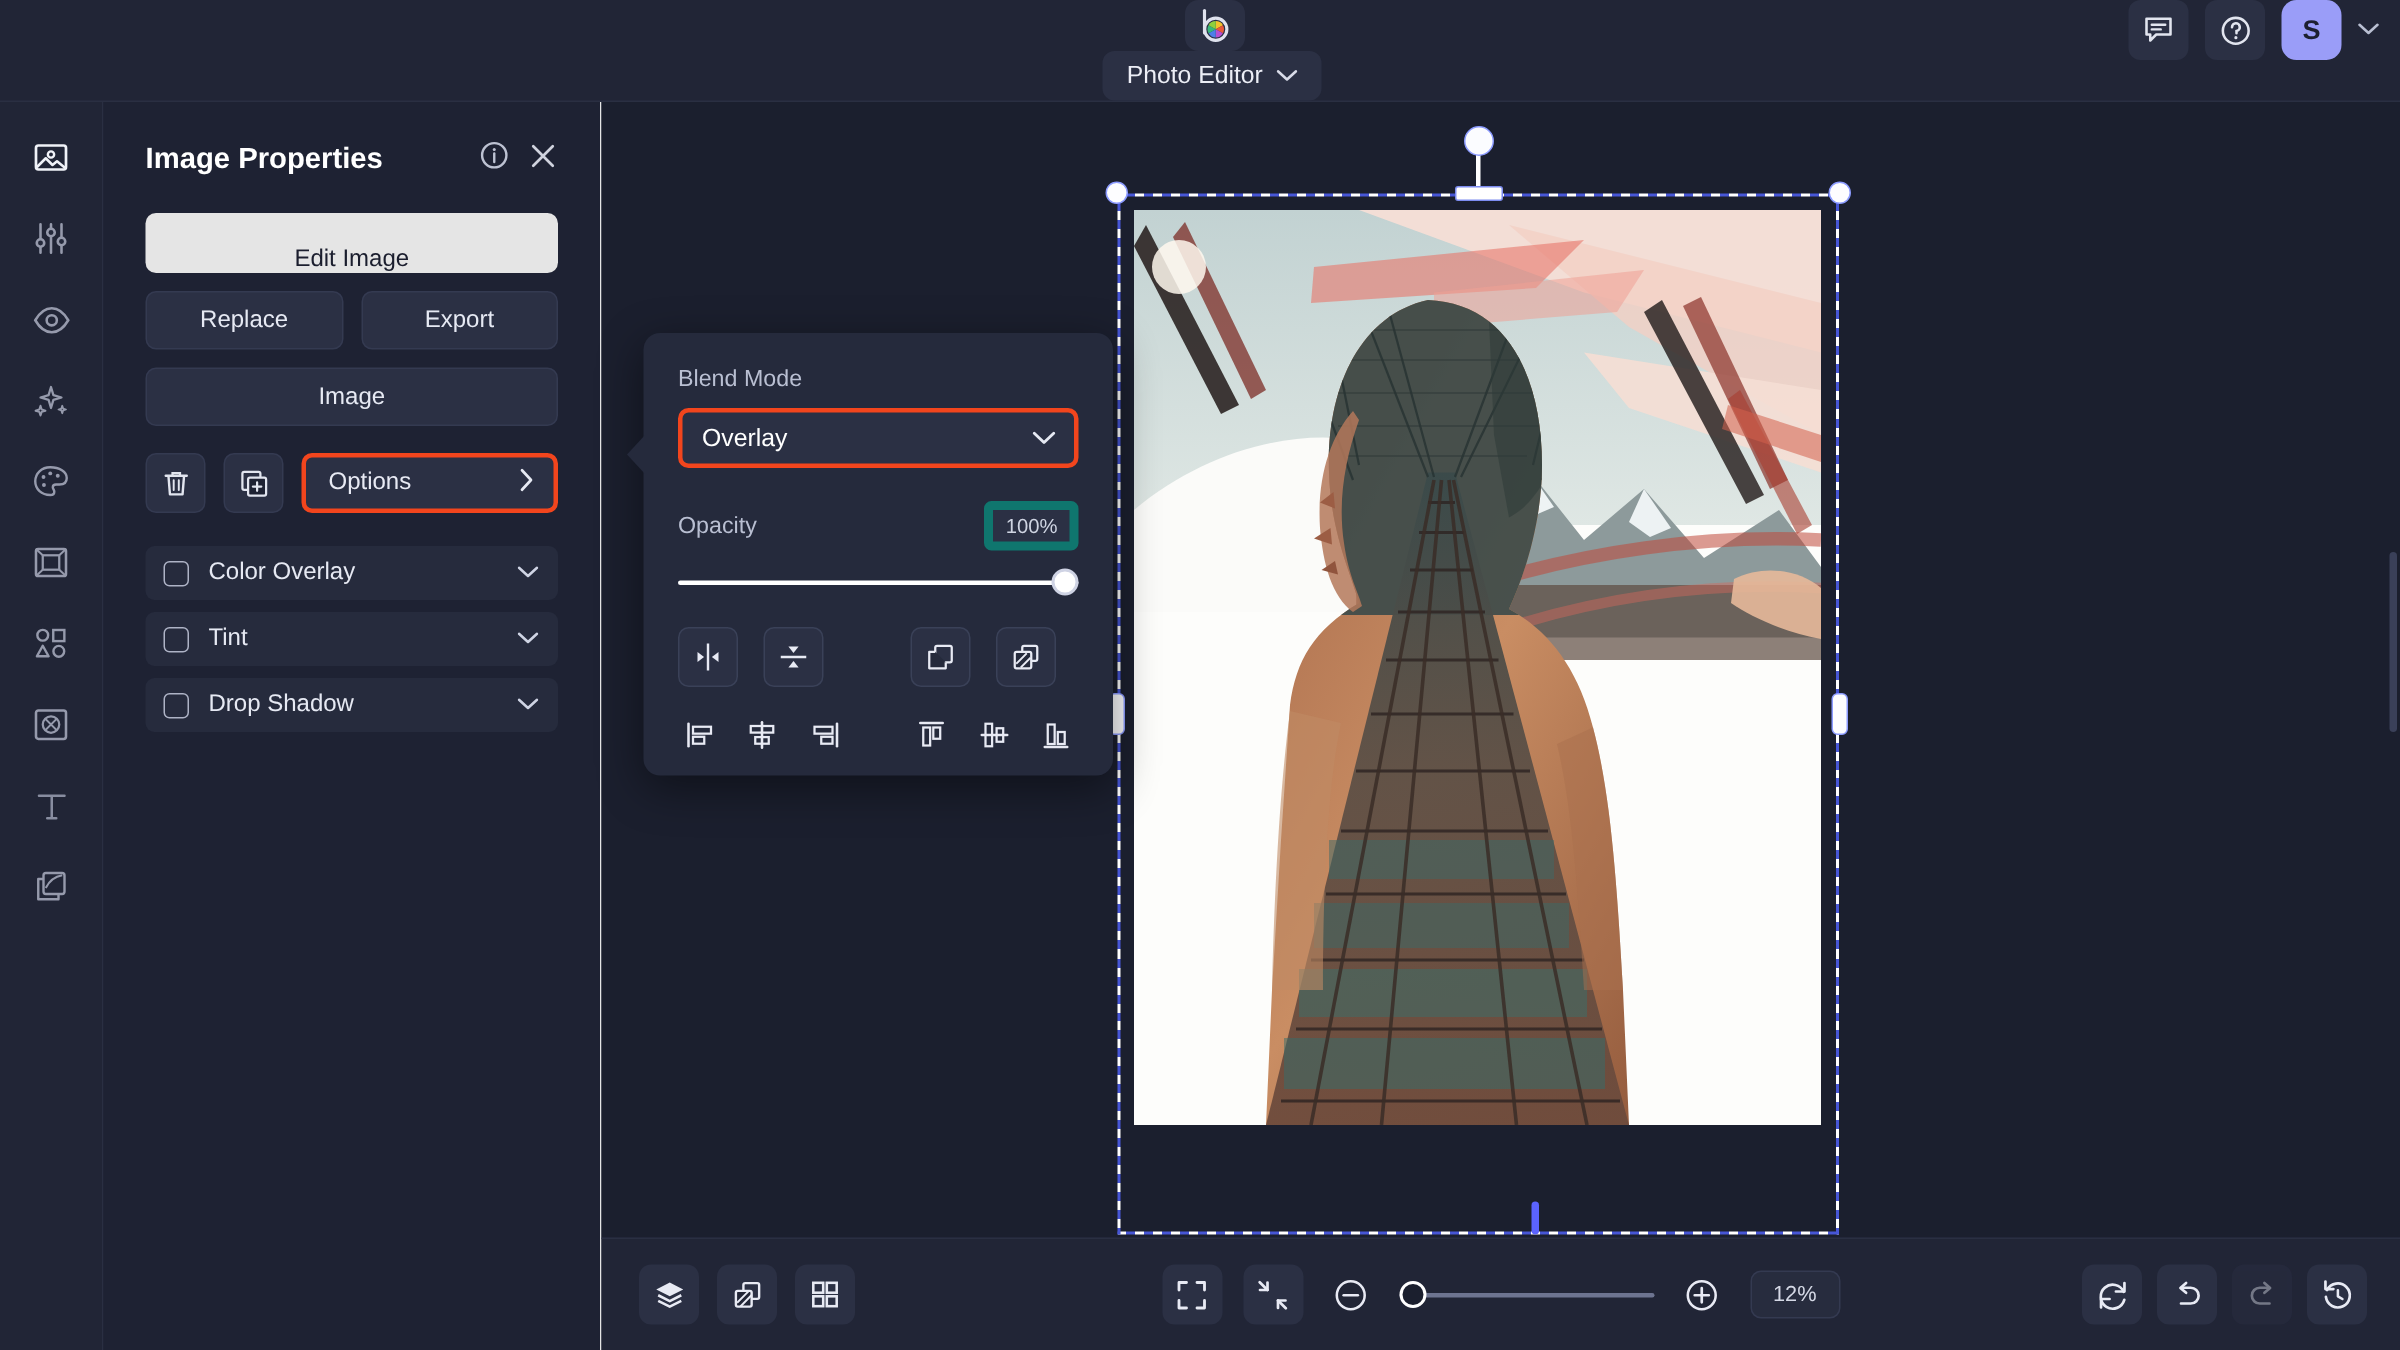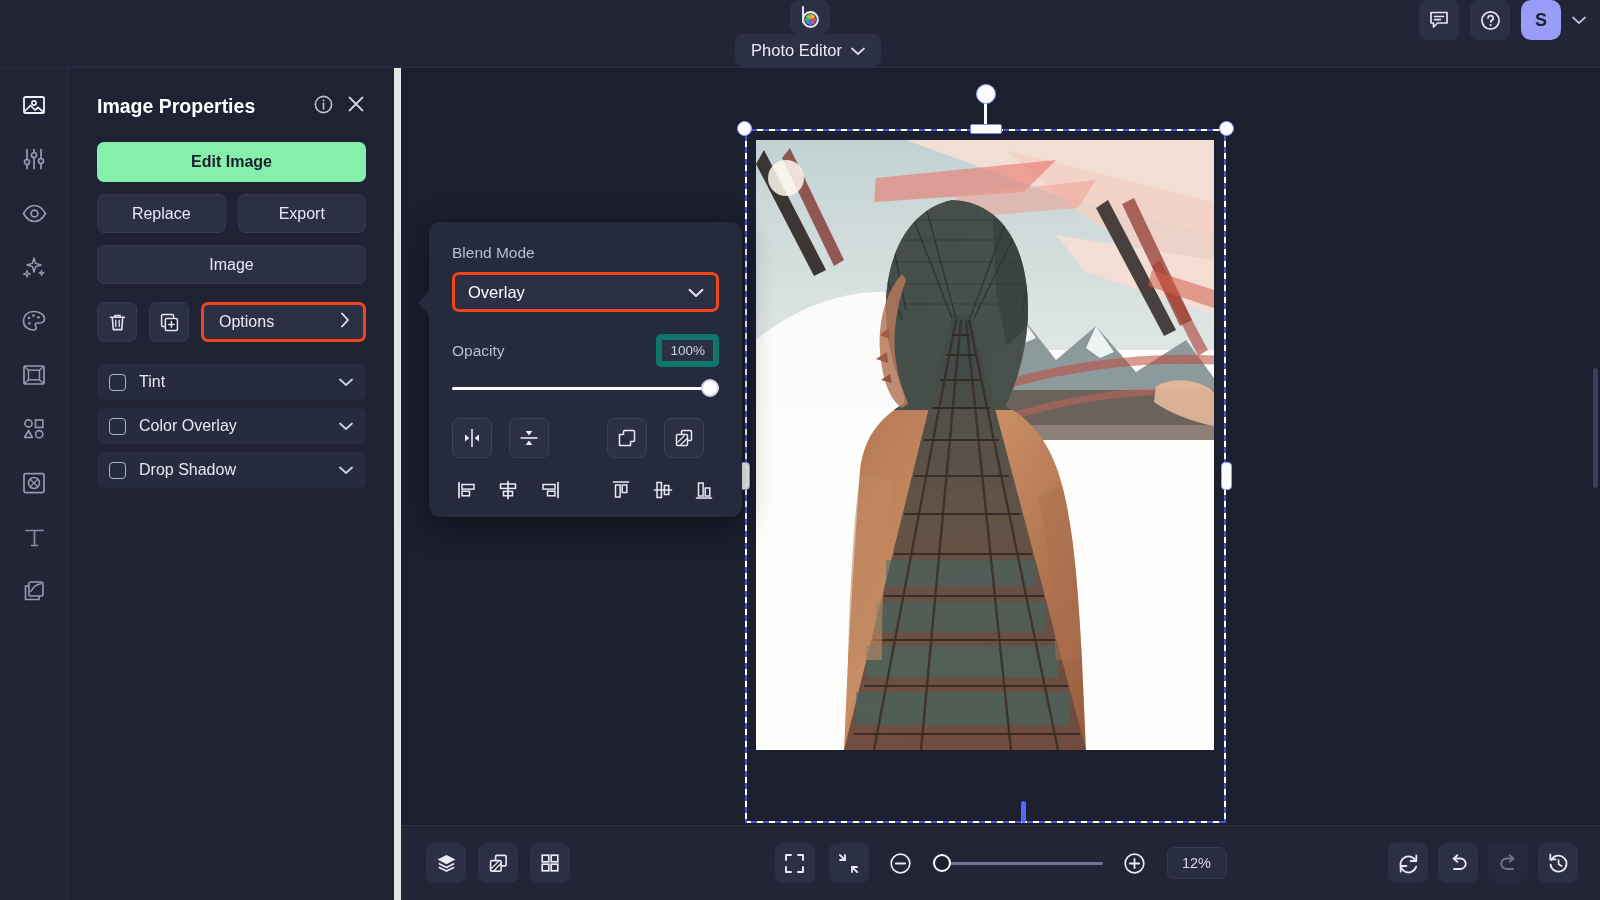--- a/index.html
+++ b/index.html
@@ -58,36 +58,36 @@
   }
   .rail-item {
     width: 42px; height: 34px; display: flex; align-items: center; justify-content: center;
     cursor: pointer; opacity: .72;
   }
   .rail-item.active { opacity: 1; }
 
   
   .panel {
     position: absolute; top: 68px; left: 69px; width: 332px; height: 832px;
-    background: #1e2233; border-right: 7px solid #e5e5e5;
+    background: #1e2233; border-right: 1px solid #e5e5e5;
     padding: 20px 28px;
   }
   .panel-head {
     display: flex; align-items: center; height: 36px; margin-bottom: 18px;
   }
   .panel-title { font-size: 19.5px; font-weight: 700; color: #fff; flex: 1; }
   .panel-head .hicon { margin-left: 12px; cursor: pointer; opacity: .9; }
 
   .btn {
     height: 39px; border-radius: 7px; background: #2b3044;
     display: flex; align-items: center; justify-content: center;
     font-size: 16px; color: #e6e9f3; cursor: pointer; border: 1px solid #343a51;
   }
   .btn.primary {
-    background: #86efac; color: #1b1e2e; border: none; font-weight: 700; height: 40px;
+    background: #e5e5e5; color: #1b1e2e; border: none; font-weight: 400; height: 40px; align-items: flex-end;
   }
   .btn-row { display: flex; gap: 12px; margin-top: 12px; }
   .btn-row > .btn { flex: 1; }
 
   .tool-row { display: flex; gap: 12px; margin-top: 18px; align-items: stretch; }
   .tool-sq {
     width: 40px; height: 40px; border-radius: 7px; background: #2b3044;
     border: 1px solid #343a51; display: flex; align-items: center; justify-content: center;
     cursor: pointer;
   }
@@ -439,30 +439,30 @@
           <svg width="10" height="16" viewBox="0 0 10 16">
               <path d="M2 1.5 L8 8 L2 14.5" fill="none" stroke="#e6e9f3" stroke-width="1.8" stroke-linecap="round" stroke-linejoin="round"></path>
             </svg>
         </span>
       </div>
     </div>
 
     <div class="accordion">
       <div class="acc-row">
         <span class="cbx"></span>
-        <span class="lbl">Tint</span>
+        <span class="lbl">Color Overlay</span>
         <span>
           <svg width="14" height="9" viewBox="0 0 14 9">
               <path d="M1 1.5 L7 7 L13 1.5" fill="none" stroke="#cfd4e4" stroke-width="1.7" stroke-linecap="round" stroke-linejoin="round"></path>
             </svg>
         </span>
       </div>
       <div class="acc-row">
         <span class="cbx"></span>
-        <span class="lbl">Color Overlay</span>
+        <span class="lbl">Tint</span>
         <span>
           <svg width="14" height="9" viewBox="0 0 14 9">
               <path d="M1 1.5 L7 7 L13 1.5" fill="none" stroke="#cfd4e4" stroke-width="1.7" stroke-linecap="round" stroke-linejoin="round"></path>
             </svg>
         </span>
       </div>
       <div class="acc-row">
         <span class="cbx"></span>
         <span class="lbl">Drop Shadow</span>
         <span>

